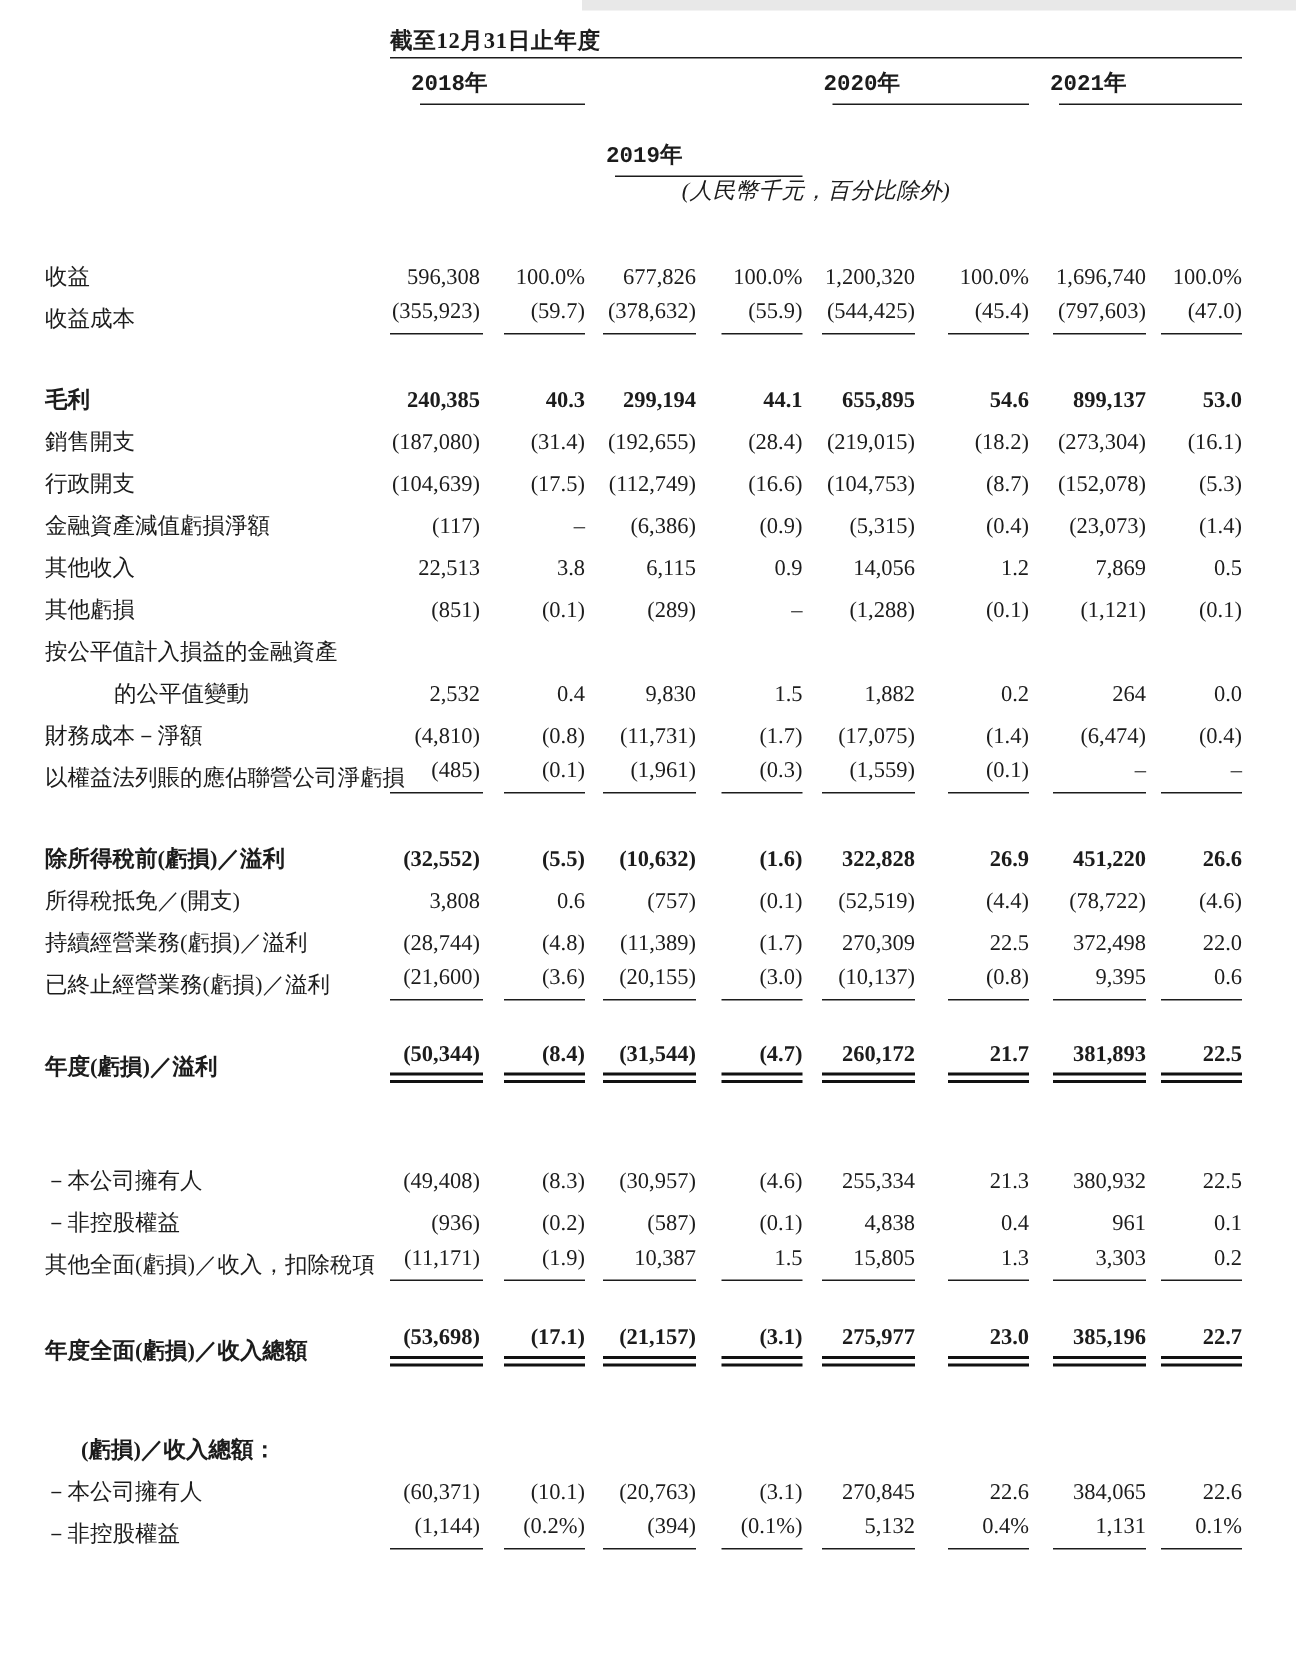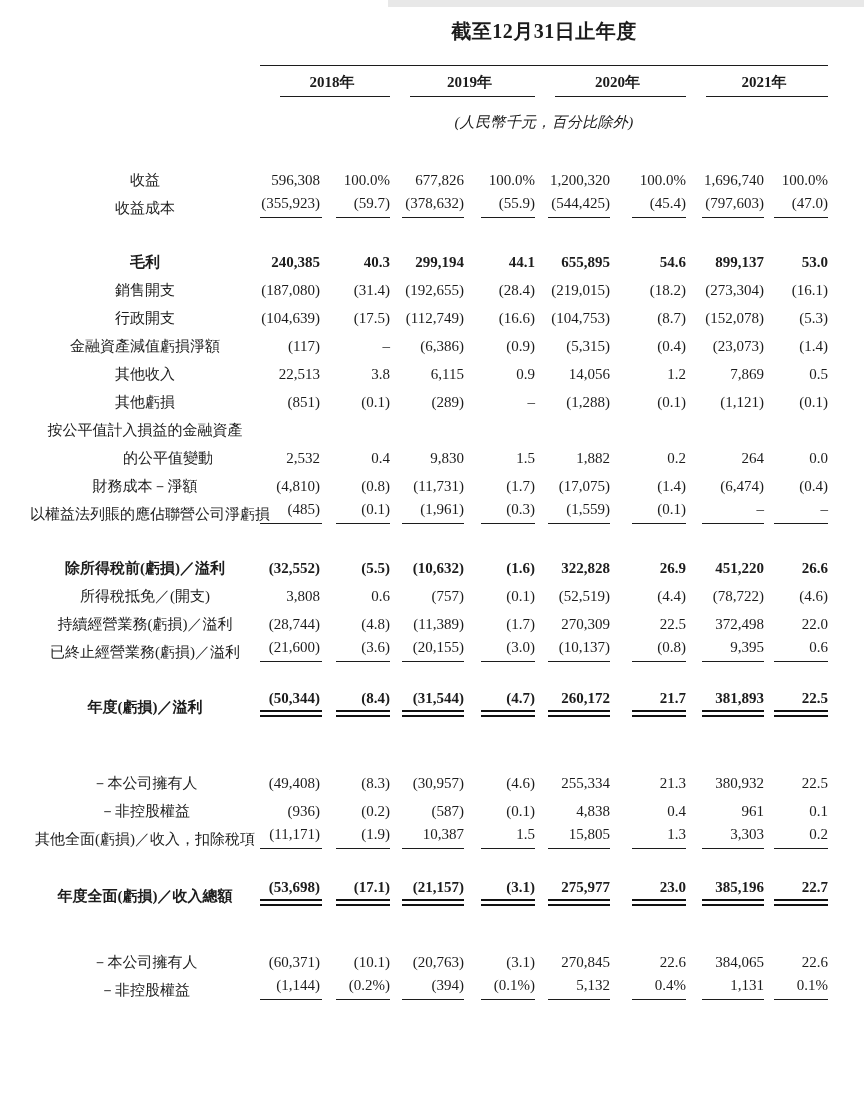--- a/index.html
+++ b/index.html
@@ -16,52 +16,52 @@
     background:#e8e8e8;
   }
   .sheet{padding-top:18px;}
 
   
   .thead{
     margin-left:260px;           
     width:568px;
   }
   .period-title{
-    text-align:center;
+    text-align:left;
     font-weight:bold;
-    font-size:20px;
-    padding-bottom:20px;
+    font-size:15px;
+    padding-bottom:1px;
     border-bottom:1.6px solid #1c1c1c;
     letter-spacing:.5px;
   }
   .year-row{display:flex;margin-top:7px;}
   .year-group{display:flex;flex-direction:column;}
   .year-group .ylabel{
-    text-align:center;font-weight:bold;font-size:15px;padding-left:14px;
+    font-weight:bold;font-size:15px;padding-left:14px;font-family:Liberation Mono, monospace;
   }
   .year-group .yrule{
     margin-left:20px;margin-top:4px;height:0;
     border-bottom:1.5px solid #1c1c1c;
   }
-  .yg1{width:130px;} .yg2{width:145px;} .yg3{width:151px;} .yg4{width:142px;}
+  .yg1{width:130px;} .yg2{width:145px;margin-top:48px;} .yg3{width:151px;} .yg4{width:142px;}
   .unit-note{
-    text-align:center;font-style:italic;font-size:15px;margin-top:16px;
+    text-align:center;font-style:italic;font-size:15px;margin-top:0;
     letter-spacing:.3px;
   }
 
   
   table.fin{
     border-collapse:collapse;table-layout:fixed;
     margin:30px 0 0 30px;width:798px;
   }
   table.fin td{
     font-size:15px;vertical-align:bottom;
     padding:0;line-height:20px;height:28px;
   }
-  td.lbl{white-space:nowrap;overflow:visible;text-align:center;}
+  td.lbl{white-space:nowrap;overflow:visible;text-align:left;}
   td.num{text-align:right;}
   tr.bold td.lbl, tr.bold td.num{font-weight:bold;}
   tr.spacer td{height:auto;}
   .v{display:block;}
   .rule{display:block;margin-left:auto;margin-top:2px;}
   .rule.single{border-bottom:1.6px solid #1c1c1c;height:2px;}
   .rule.double{border-top:2.6px solid #111;border-bottom:2.6px solid #111;height:3px;}
   td.amt .rule{width:62px;}
   td.pct .rule{width:54px;}
 </style>
@@ -711,20 +711,24 @@
             <span class="rule double"></span>
           </td>
           <td class="num pct">
             <span class="v">22.7</span>
             <span class="rule double"></span>
           </td>
         </tr>
         <tr class="spacer">
           <td colspan="9" style="height: 38px;"></td>
         </tr>
+        <tr class="bold">
+          <td class="lbl" style="padding-left: 24px;">(虧損)／收入總額：</td>
+          <td colspan="8"></td>
+        </tr>
         <tr>
           <td class="lbl">－本公司擁有人</td>
           <td class="num amt">
             <span class="v">(60,371)</span>
           </td>
           <td class="num pct">
             <span class="v">(10.1)</span>
           </td>
           <td class="num amt">
             <span class="v">(20,763)</span>

